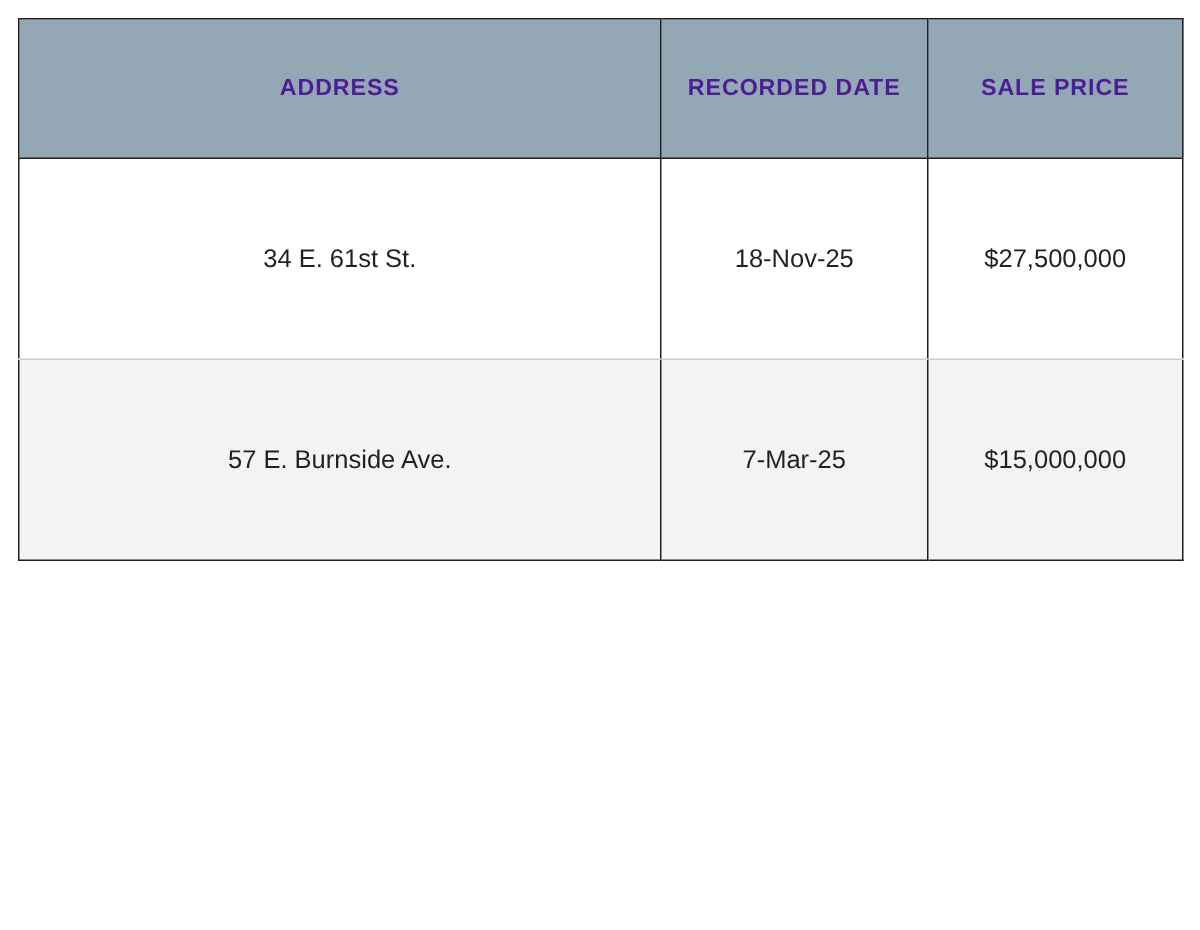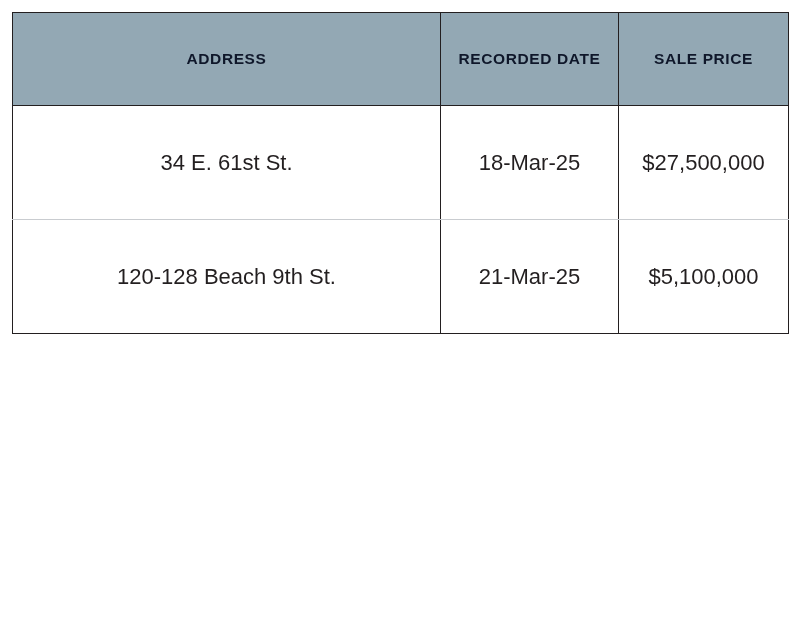--- a/index.html
+++ b/index.html
@@ -26,43 +26,43 @@
     border-collapse: collapse;
     table-layout: fixed;
     border: 1px solid #231f20;
   }
   table.data-table col.col-address { width: 428px; }
   table.data-table col.col-date { width: 178px; }
   table.data-table col.col-price { width: 170px; }
 
   thead th {
     background: #93a8b4;
-    color: #0f172a;
+    color: #4c1d95;
     font-size: 15.5px;
     font-weight: bold;
     letter-spacing: 0.6px;
     text-transform: uppercase;
     text-align: center;
     height: 92px;
     border-right: 1px solid #231f20;
     border-bottom: 1px solid #231f20;
     padding: 0 6px;
     font-family: "Liberation Sans", sans-serif;
   }
   thead th:last-child { border-right: none; }
 
   tbody td {
     height: 97px;
     text-align: center;
     vertical-align: middle;
-    font-size: 22px;
+    font-size: 17px;
     color: #231f20;
     border-right: 1px solid #231f20;
     border-bottom: 1px solid #c9ccd0;
-    padding: 8px 8px;
+    padding: 18px 8px;
     background: #ffffff;
   }
   tbody td:last-child { border-right: none; }
   tbody tr.alt td { background: #f2f3f5; }
   tbody tr:last-child td { border-bottom: none; }
 </style>
 </head>
 <body>
 
 <div class="sheet">
@@ -75,23 +75,23 @@
     <thead>
       <tr>
         <th>ADDRESS</th>
         <th>RECORDED DATE</th>
         <th>SALE PRICE</th>
       </tr>
     </thead>
     <tbody>
       <tr>
         <td>34 E. 61st St.</td>
-        <td>18-Mar-25</td>
+        <td>18-Nov-25</td>
         <td>$27,500,000</td>
       </tr>
-      <tr>
-        <td>120-128 Beach 9th St.</td>
-        <td>21-Mar-25</td>
-        <td>$5,100,000</td>
+      <tr class="alt">
+        <td>57 E. Burnside Ave.</td>
+        <td>7-Mar-25</td>
+        <td>$15,000,000</td>
       </tr>
     </tbody>
   </table>
 </div>
 
 </body></html>

